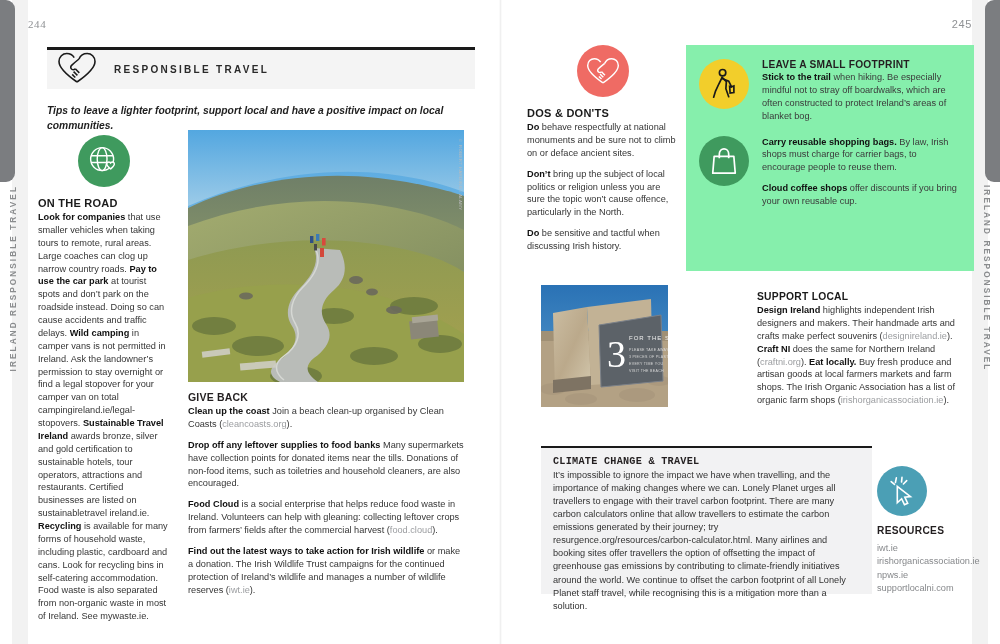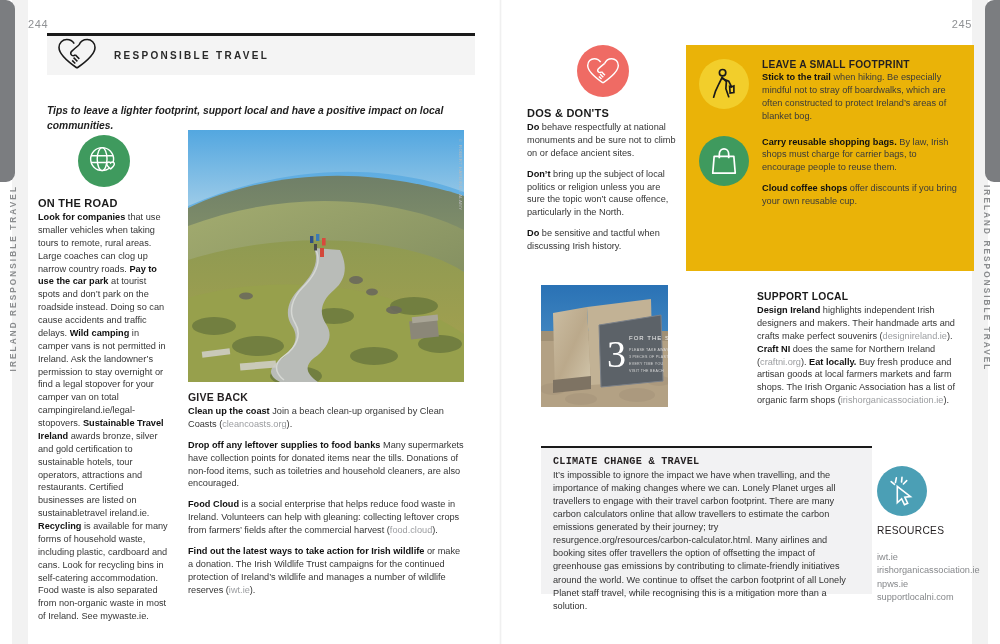--- a/index.html
+++ b/index.html
@@ -2,21 +2,21 @@
 <html><head>
 <meta charset="utf-8">
 <style>
   html,body{margin:0;padding:0;background:#ffffff;}
   body{width:1000px;height:644px;position:relative;overflow:hidden;
        font-family:"Liberation Sans","DejaVu Sans",sans-serif;color:#231f20;}
 
   
   #page{position:absolute;inset:0;background:#fff;}
   .page-num{position:absolute;top:18px;font-size:11px;color:#8f9194;letter-spacing:.6px;}
-  .page-num.left{left:28px;}
+  .page-num.left{left:28px;font-family:Liberation Serif, serif;}
   .page-num.right{right:28px;}
 
   
   .gutter{position:absolute;top:0;bottom:0;left:499px;width:3px;
           background:linear-gradient(to right,#ffffff,#f0f0f0,#ffffff);}
 
   
   .thumb{position:absolute;width:17px;background:#7b7d80;border-radius:0 0 9px 9px;}
   .thumb.l{left:0px;top:0;height:182px;border-radius:0 9px 9px 0;left:-4px;width:19px;}
   .thumb.r{right:-4px;top:0;height:182px;border-radius:9px 0 0 9px;width:19px;}
@@ -24,21 +24,21 @@
   .tabrail{position:absolute;top:0;bottom:0;width:16px;background:#f2f2f2;}
   .tabrail.l{left:12px;}
   .tabrail.r{right:12px;}
 
   .sidelabel{position:absolute;font-size:8.2px;letter-spacing:2.1px;color:#8a8c8e;
              white-space:nowrap;font-weight:700;}
   .sidelabel.l{left:9px;top:185px;writing-mode:vertical-rl;transform:rotate(180deg);}
   .sidelabel.r{right:9px;top:185px;writing-mode:vertical-rl;}
 
   
-  .banner{position:absolute;left:47px;top:33px;width:428px;height:42px;background:#f4f4f4;
+  .banner{position:absolute;left:47px;top:47px;width:428px;height:42px;background:#f4f4f4;
           border-top:3px solid #1a1a1a;display:flex;align-items:center;gap:17px;padding-left:10px;
           box-sizing:border-box;}
   .banner .ttl{font-size:10px;font-weight:700;letter-spacing:2.3px;color:#2a2a2a;}
 
   .kicker{position:absolute;left:47px;top:104px;width:420px;font-size:10.3px;font-style:italic;
           font-weight:700;line-height:1.45;color:#1f1f1f;}
 
   
   .col{position:absolute;}
   .col1{left:38px;top:135px;width:132px;}
@@ -56,21 +56,21 @@
   .url{color:#9b9da0;}
 
   
   .photo1{width:276px;height:252px;position:relative;overflow:hidden;background:#7fa7c8;}
   .credit{position:absolute;font-size:4.4px;letter-spacing:.35px;color:#b9bbbd;
           writing-mode:vertical-rl;white-space:nowrap;}
 
   .givehead{font-size:10.5px;font-weight:700;margin:9px 0 2px;letter-spacing:.2px;}
 
   
-  .panel{position:absolute;left:686px;top:45px;width:288px;height:226px;background:#eab308;}
+  .panel{position:absolute;left:686px;top:45px;width:288px;height:226px;background:#86efac;}
   .prow{display:flex;gap:13px;padding:0 14px 0 13px;}
   .pic-circ{flex:0 0 auto;width:50px;height:50px;border-radius:50%;
             display:flex;align-items:center;justify-content:center;}
   .ptxt{flex:1 1 auto;}
   .ptxt h3{font-size:10.2px;font-weight:700;margin:0 0 1px;letter-spacing:.25px;}
   .ptxt p{font-size:9.2px;line-height:1.4;margin:0;color:#3a3a3a;}
   .ptxt p + p{margin-top:8px;}
 
   
   .photo2{position:absolute;left:541px;top:285px;width:127px;height:122px;overflow:hidden;}
@@ -79,21 +79,21 @@
   
   .climate{position:absolute;left:541px;top:446px;width:331px;height:148px;background:#f2f2f3;
            border-top:2.5px solid #1a1a1a;box-sizing:border-box;padding:8px 13px 0 12px;}
   .climate h3{font-size:10.2px;font-weight:700;margin:0 0 2px;letter-spacing:.25px;font-family:Liberation Mono, monospace;}
   .climate p{font-size:9.2px;line-height:1.42;margin:0;color:#333;}
 
   
   .resources{position:absolute;left:877px;top:466px;width:110px;}
   .res-circ{width:50px;height:50px;border-radius:50%;display:flex;align-items:center;
             justify-content:center;margin-bottom:9px;}
-  .resources h3{font-size:10.2px;font-weight:400;margin:0 0 15px;letter-spacing:.3px;}
+  .resources h3{font-size:10.2px;font-weight:700;margin:0 0 6px;letter-spacing:.3px;}
   .resources div.rl{font-size:9.2px;line-height:1.45;color:#86888b;}
 </style>
 </head>
 <body>
 
 <div id="page">
 
   <div class="gutter"></div>
 
   <div class="page-num left">244</div>

